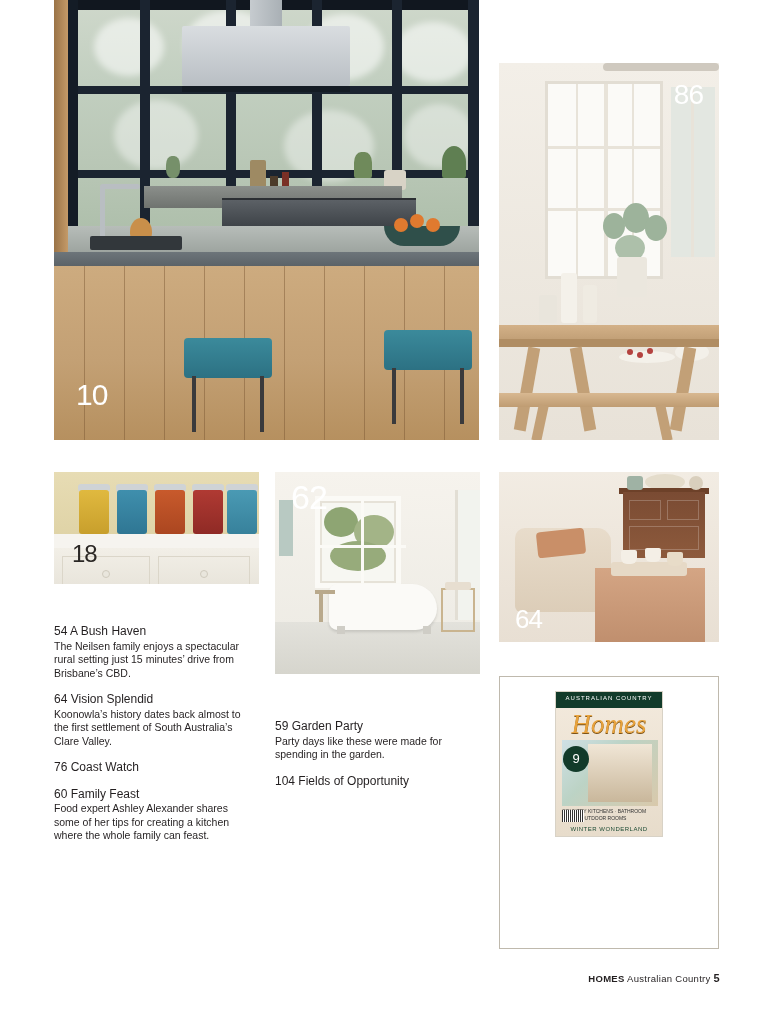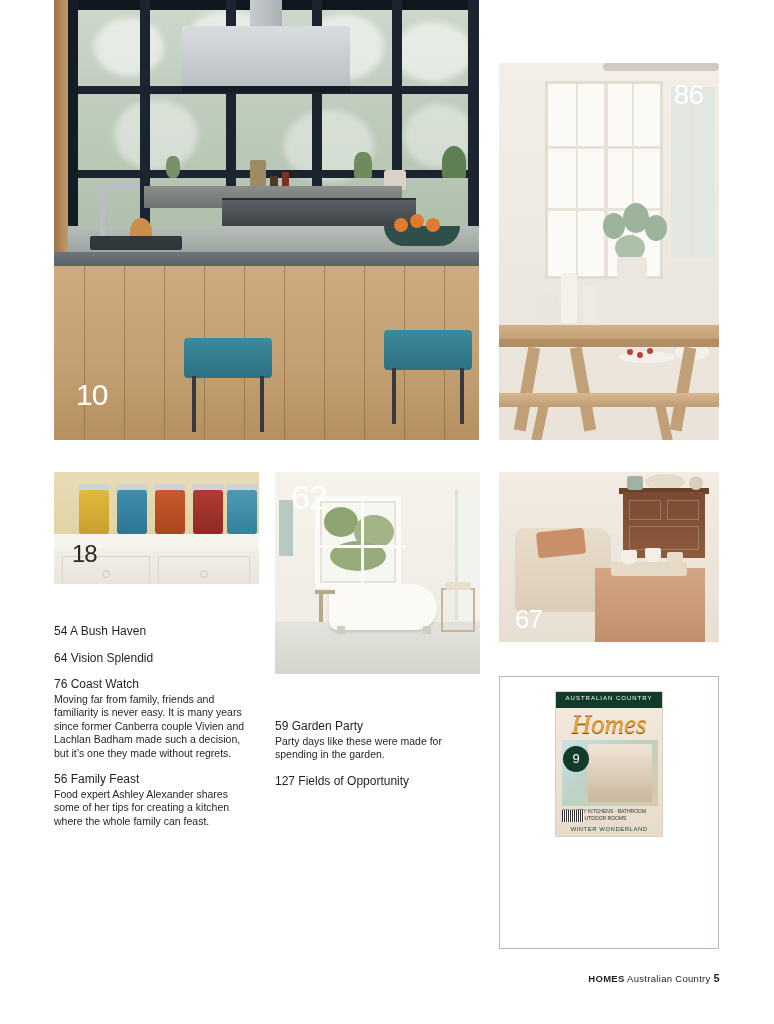--- a/index.html
+++ b/index.html
@@ -346,47 +346,48 @@
     <div style="position:absolute;left:190px;top:4px;width:14px;height:14px;background:#d9cfbd;border-radius:50%;"></div>
 
     <div class="l-chair"></div>
     <div class="l-pillow"></div>
     <div class="l-ott"></div>
     <div class="l-tray"></div>
     <div class="l-cup" style="left:122px; top:78px;"></div>
     <div class="l-cup" style="left:146px; top:76px;"></div>
     <div class="l-cup" style="left:168px; top:80px; background:#e8dcc8;"></div>
 
-    <div class="num" style="left:16px; bottom:10px; font-size:26px;">67</div>
+    <div class="num" style="left:16px; bottom:10px; font-size:26px;">64</div>
   </div>
 
   <div class="col" id="col1">
     <div class="item">
       <p class="hd">54 A Bush Haven</p>
+      <p class="bd">The Neilsen family enjoys a spectacular rural setting just 15 minutes’ drive from Brisbane’s CBD.</p>
     </div>
     <div class="item">
       <p class="hd">64 Vision Splendid</p>
+      <p class="bd">Koonowla’s history dates back almost to the first settlement of South Australia’s Clare Valley.</p>
     </div>
     <div class="item">
       <p class="hd">76 Coast Watch</p>
-      <p class="bd">Moving far from family, friends and familiarity is never easy. It is many years since former Canberra couple Vivien and Lachlan Badham made such a decision, but it’s one they made without regrets.</p>
-    </div>
-    <div class="item">
-      <p class="hd">56 Family Feast</p>
+    </div>
+    <div class="item">
+      <p class="hd">60 Family Feast</p>
       <p class="bd">Food expert Ashley Alexander shares some of her tips for creating a kitchen where the whole family can feast.</p>
     </div>
   </div>
 
   <div class="col" id="col2">
     <div class="item">
       <p class="hd">59 Garden Party</p>
       <p class="bd">Party days like these were made for spending in the garden.</p>
     </div>
     <div class="item">
-      <p class="hd">127 Fields of Opportunity</p>
+      <p class="hd">104 Fields of Opportunity</p>
     </div>
   </div>
 
   <div id="subscribe">
 
     <div class="cover">
       <div class="cv-top"></div>
       <div class="cv-toptxt">AUSTRALIAN COUNTRY</div>
       <div class="cv-logo">Homes</div>
       <div class="cv-photo"></div>

